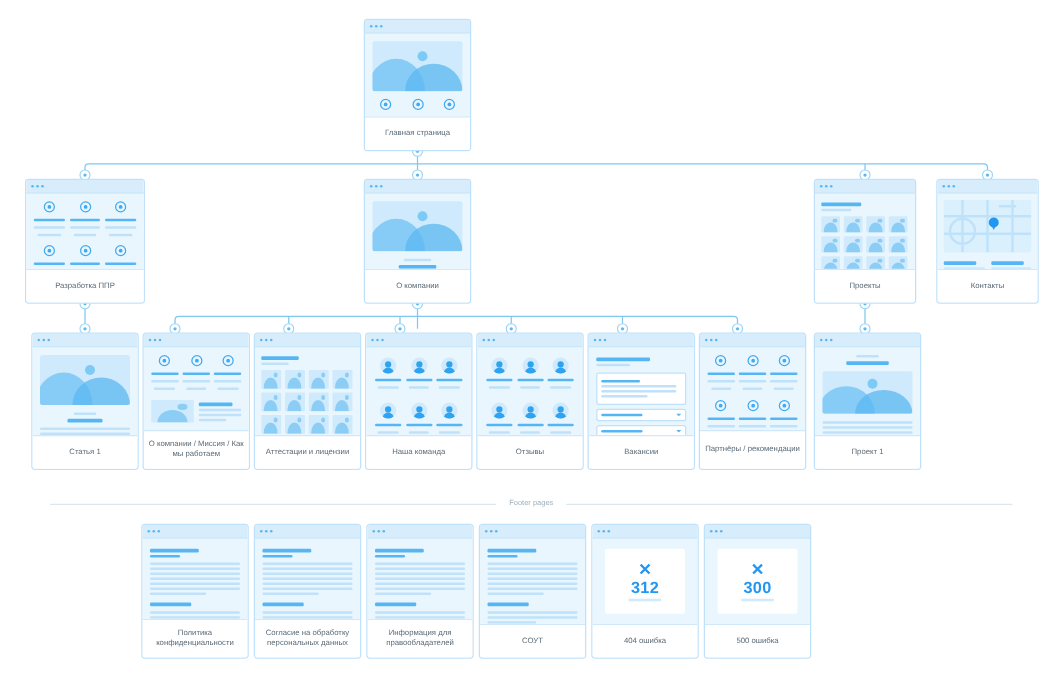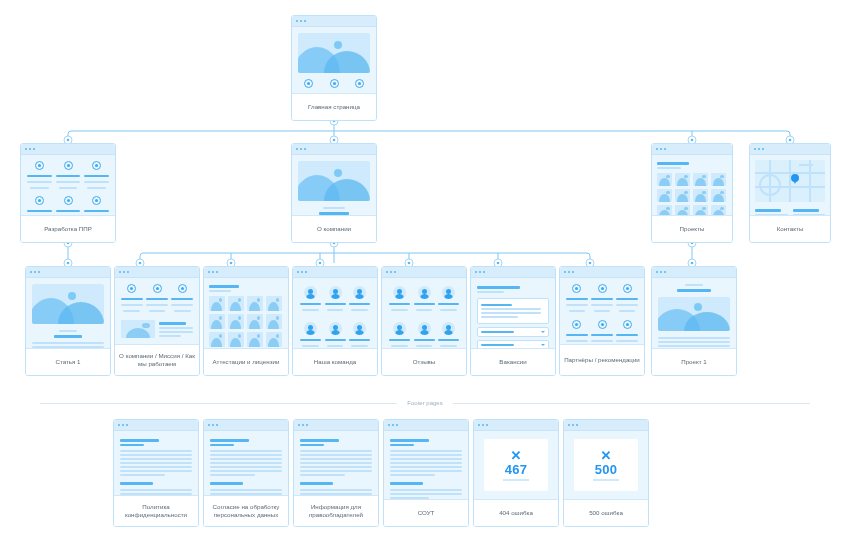--- a/index.html
+++ b/index.html
@@ -870,38 +870,38 @@
     <div class="titlebar">
       <span class="dots">
           <i></i>
           <i></i>
           <i></i>
         </span>
     </div>
     <div class="screen" style="display:flex;align-items:center;justify-content:center;padding:10px;">
       <div class="errbox" style="width:100%;height:52px;">
         <span class="xmark">✕</span>
-        <span class="errnum">467</span>
+        <span class="errnum">312</span>
         <span class="errline"></span>
       </div>
     </div>
     <div class="label">404 ошибка</div>
   </div>
 
   <div class="card" style="left:563px;top:419px;width:86px;height:108px;">
     <div class="titlebar">
       <span class="dots">
           <i></i>
           <i></i>
           <i></i>
         </span>
     </div>
     <div class="screen" style="display:flex;align-items:center;justify-content:center;padding:10px;">
       <div class="errbox" style="width:100%;height:52px;">
         <span class="xmark">✕</span>
-        <span class="errnum">500</span>
+        <span class="errnum">300</span>
         <span class="errline"></span>
       </div>
     </div>
     <div class="label">500 ошибка</div>
   </div>
 
 </div>
 
 </body></html>

